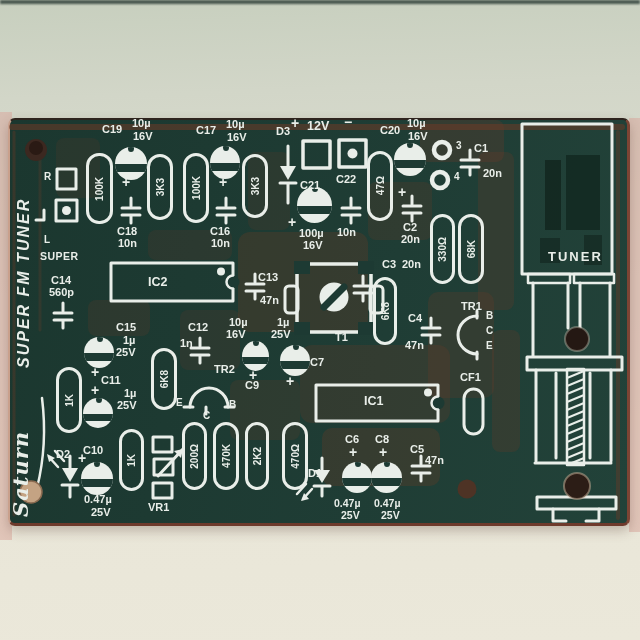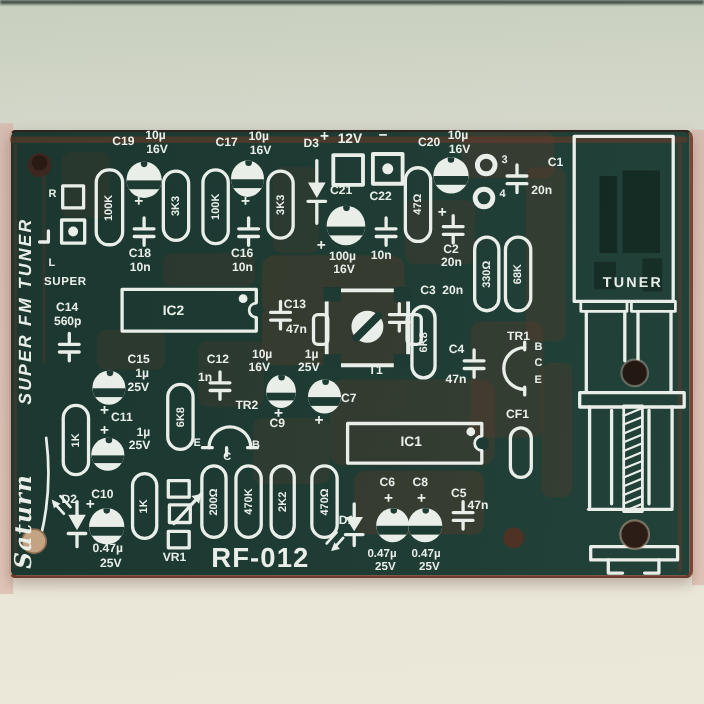--- a/index.html
+++ b/index.html
@@ -292,44 +292,43 @@
     </div>
   <div class="ecap" style="left:342px;top:462px;width:30px;height:31px">
       <i class="stripe"></i>
     </div>
   <div class="ecap" style="left:371px;top:462px;width:31px;height:31px">
       <i class="stripe"></i>
     </div>
 
   <div class="lbl vert logo" style="left:10px;top:392px;height:125px">Saturn</div>
   <div class="lbl vert title" style="left:16px;top:150px;height:218px">SUPER FM TUNER</div>
-  <div class="lbl model" style="left:192px;top:494px">RF-012</div>
 
   <div class="lbl s10" style="left:44px;top:172px">R</div>
   <div class="lbl s10" style="left:44px;top:235px">L</div>
   <div class="lbl s105" style="left:40px;top:251px;letter-spacing:.5px">SUPER</div>
   <div class="lbl plus" style="left:291px;top:116px">+</div>
   <div class="lbl s12" style="left:307px;top:120px">12V</div>
   <div class="lbl plus" style="left:344px;top:115px">−</div>
   <div class="lbl s10" style="left:456px;top:141px">3</div>
   <div class="lbl s10" style="left:454px;top:172px">4</div>
 
   <div class="lbl" style="left:102px;top:124px">C19</div>
   <div class="lbl" style="left:132px;top:118px">10µ</div>
   <div class="lbl" style="left:133px;top:131px">16V</div>
   <div class="lbl" style="left:196px;top:125px">C17</div>
   <div class="lbl" style="left:226px;top:119px">10µ</div>
   <div class="lbl" style="left:227px;top:132px">16V</div>
   <div class="lbl" style="left:276px;top:126px">D3</div>
   <div class="lbl" style="left:380px;top:125px">C20</div>
   <div class="lbl" style="left:407px;top:118px">10µ</div>
   <div class="lbl" style="left:408px;top:131px">16V</div>
-  <div class="lbl" style="left:498px;top:143px">C1</div>
+  <div class="lbl" style="left:474px;top:143px">C1</div>
   <div class="lbl" style="left:483px;top:168px">20n</div>
-  <div class="lbl" style="left:300px;top:168px">C21</div>
+  <div class="lbl" style="left:300px;top:180px">C21</div>
   <div class="lbl" style="left:336px;top:174px">C22</div>
   <div class="lbl" style="left:299px;top:228px">100µ</div>
   <div class="lbl" style="left:303px;top:240px">16V</div>
   <div class="lbl" style="left:337px;top:227px">10n</div>
   <div class="lbl" style="left:117px;top:226px">C18</div>
   <div class="lbl" style="left:118px;top:238px">10n</div>
   <div class="lbl" style="left:210px;top:226px">C16</div>
   <div class="lbl" style="left:211px;top:238px">10n</div>
   <div class="lbl" style="left:403px;top:222px">C2</div>
   <div class="lbl" style="left:401px;top:234px">20n</div>

